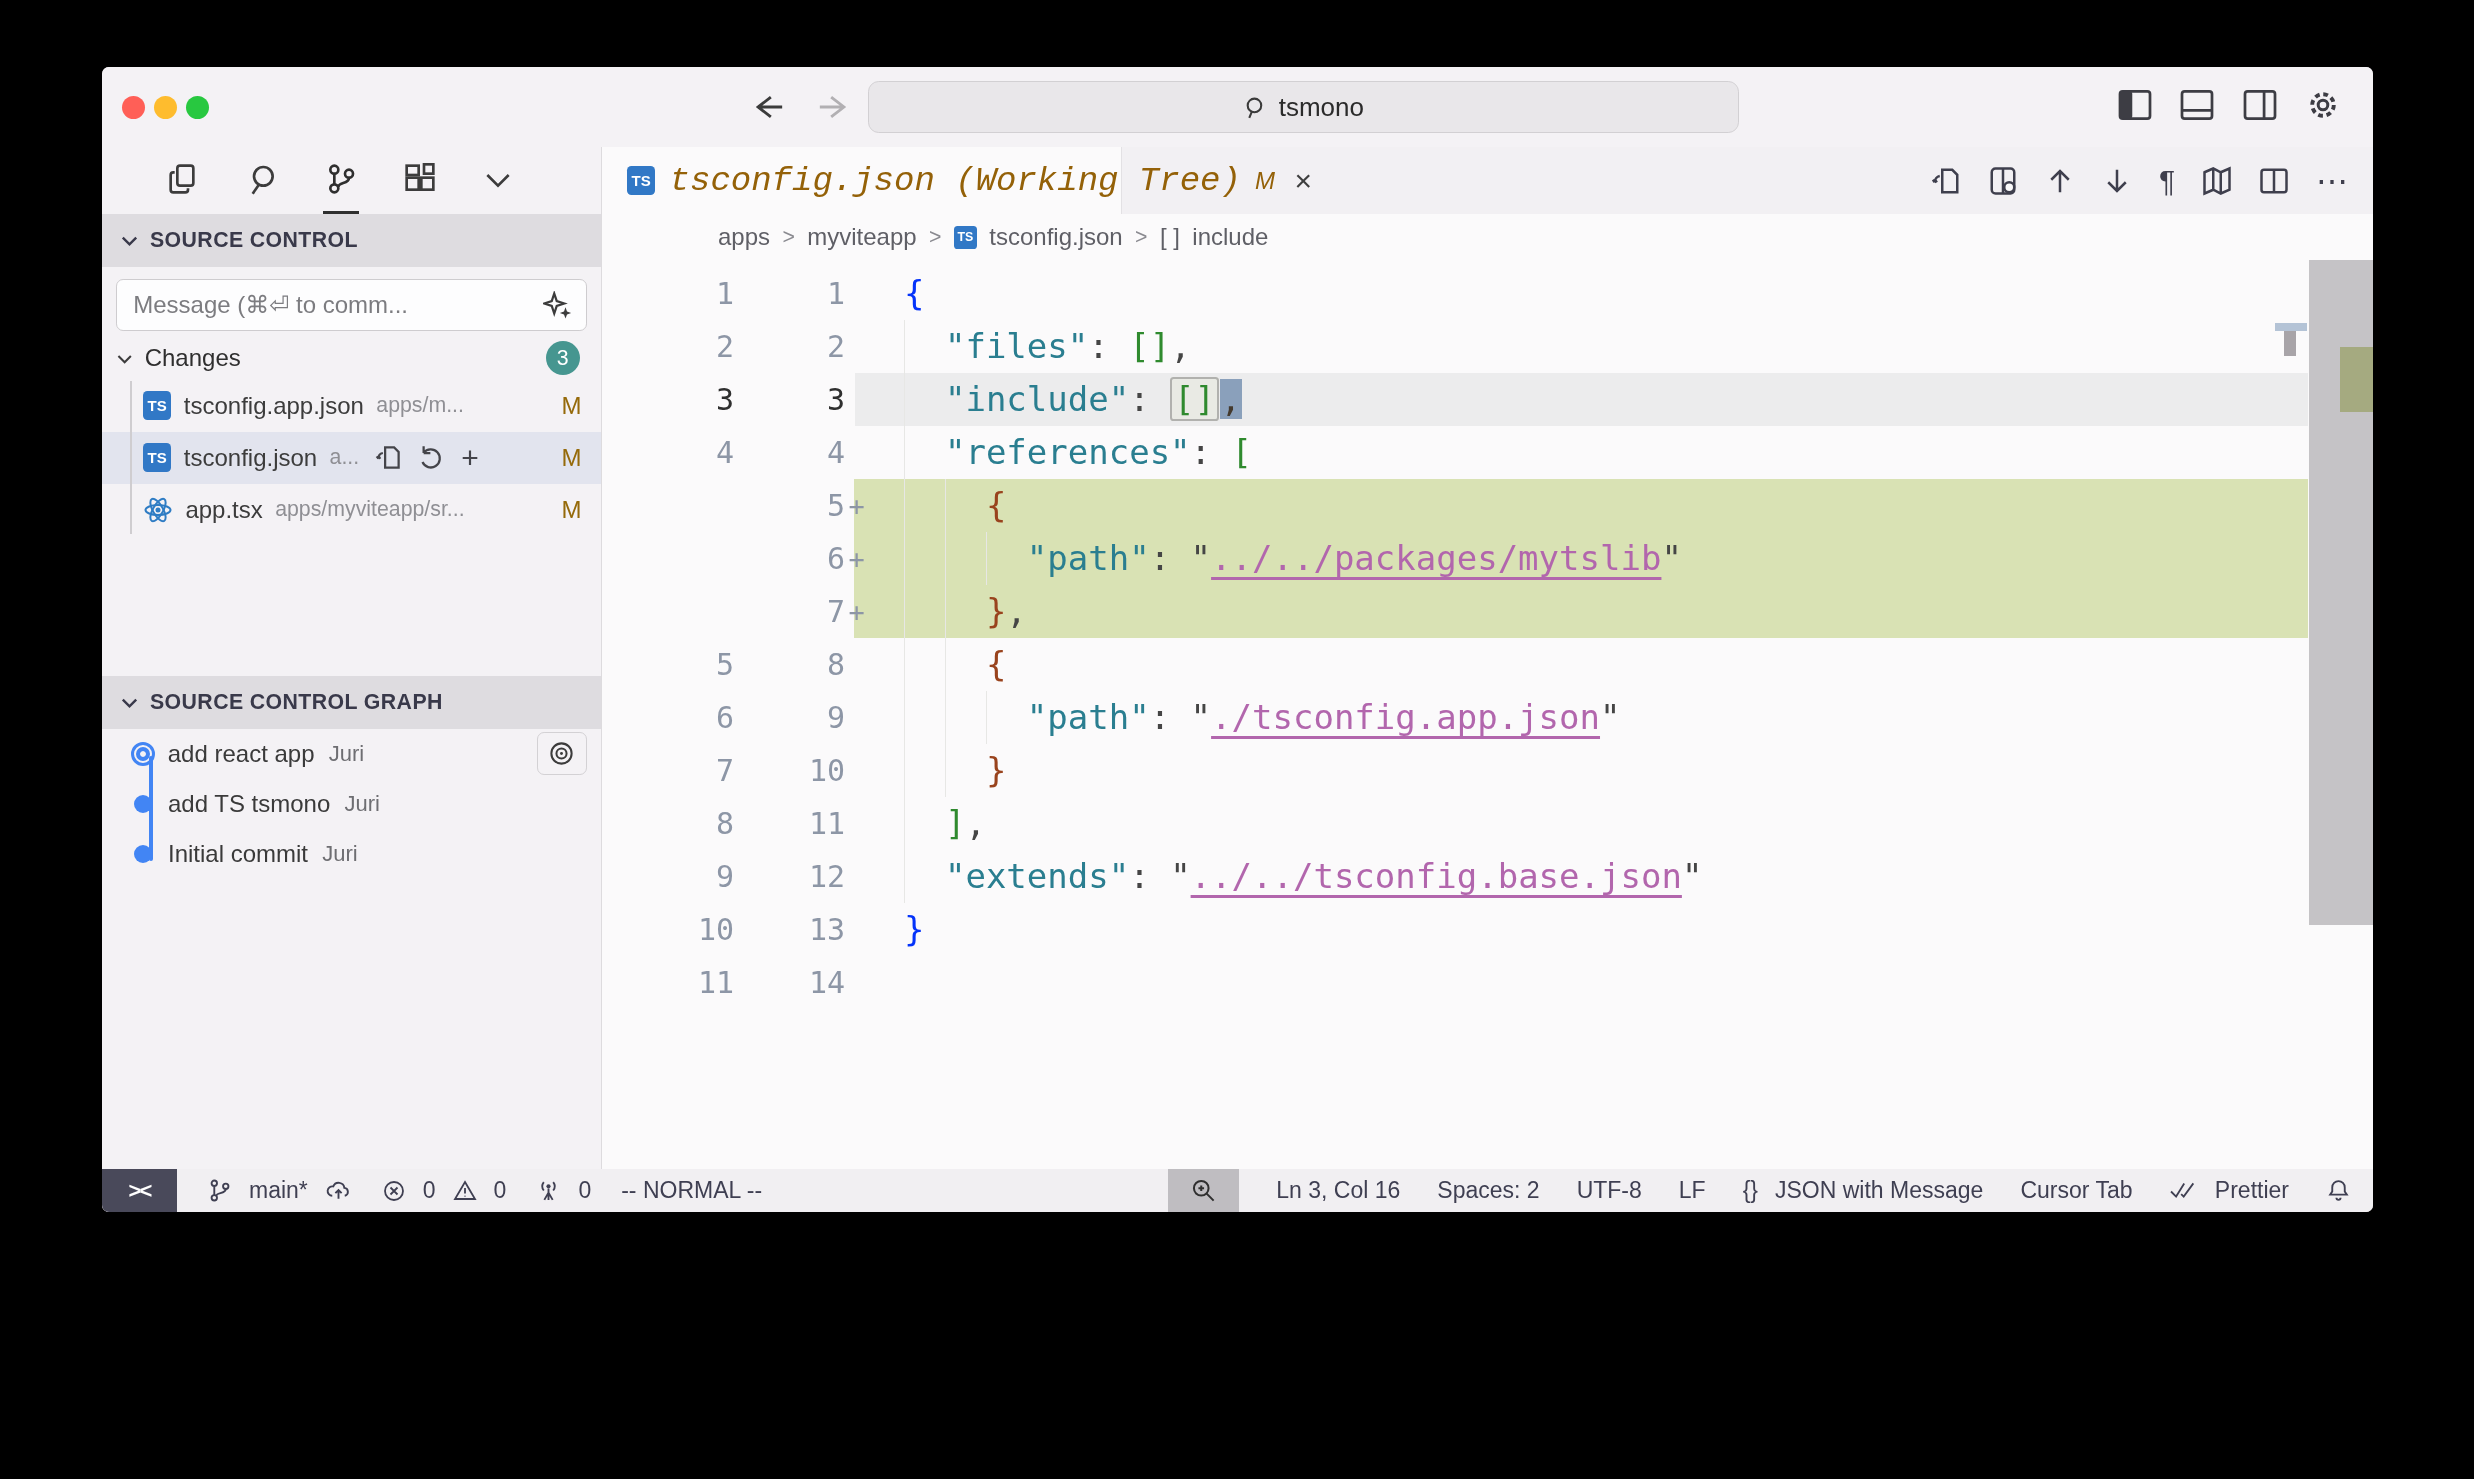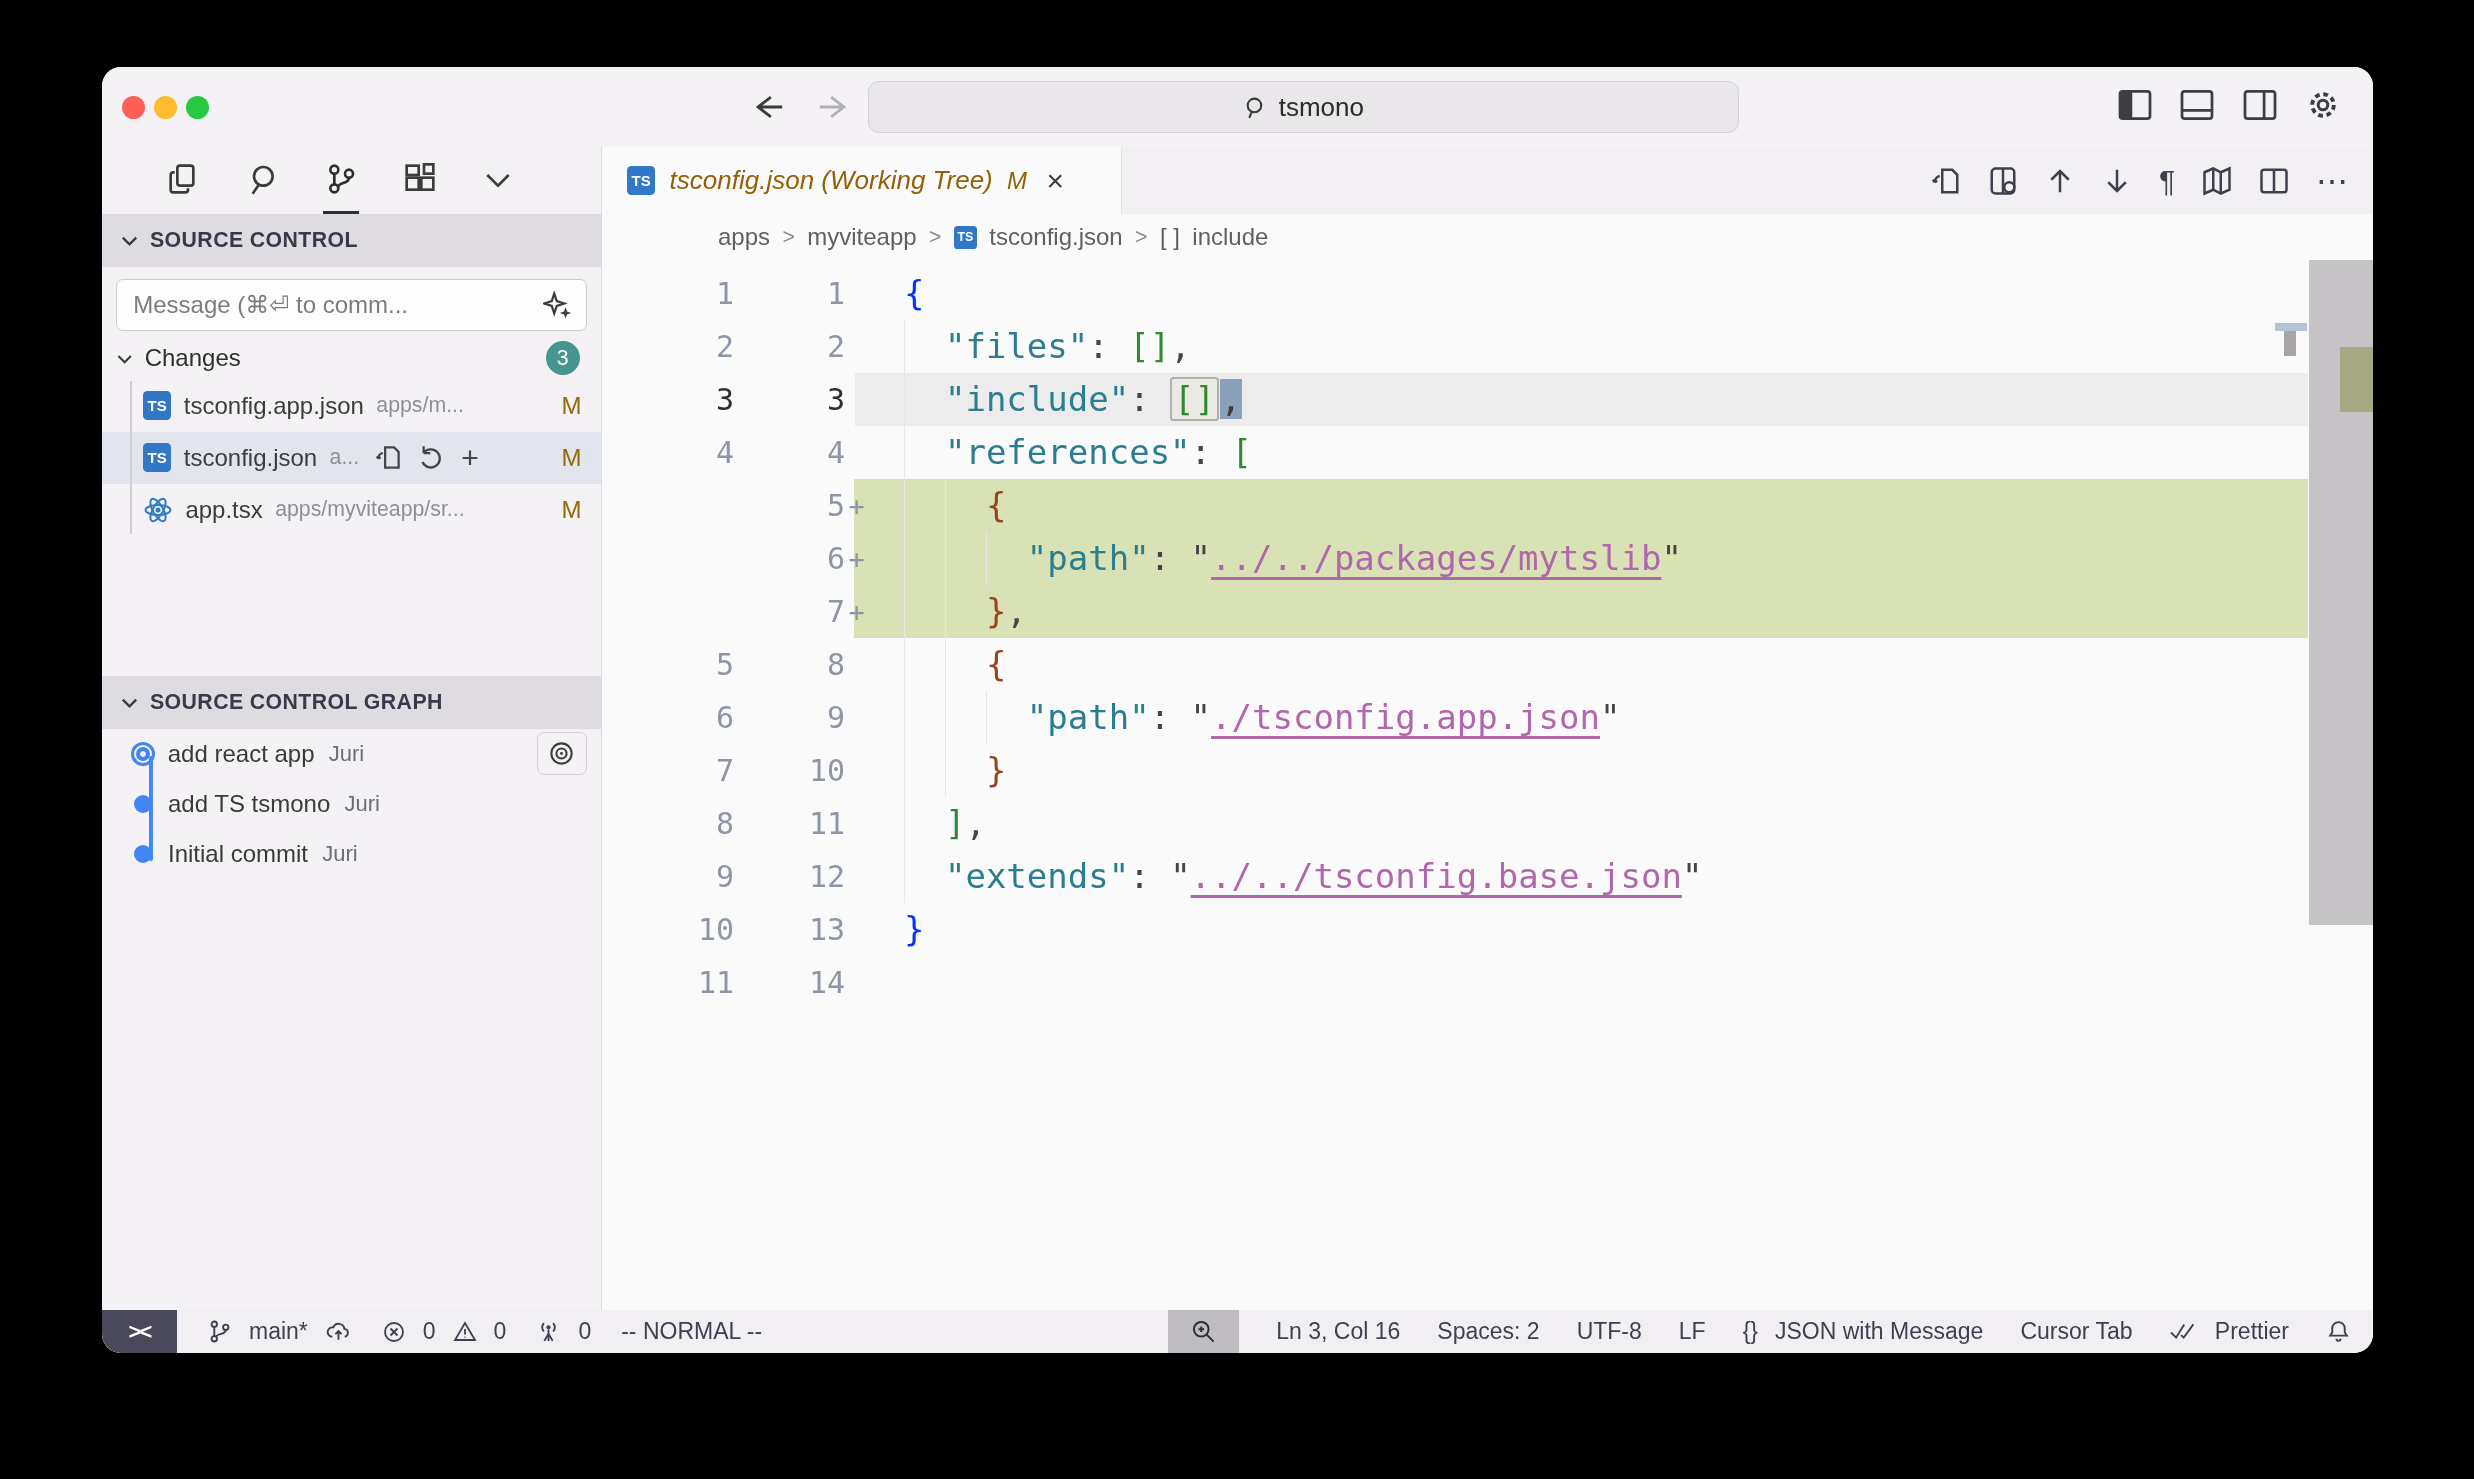--- a/index.html
+++ b/index.html
@@ -1,19 +1,19 @@
 <!DOCTYPE html>
 <html style="font-size:14.2px"><head>
 <meta charset="utf-8">
 <style>
   html,body{margin:0;padding:0;background:#000;width:2475px;height:1479px;overflow:hidden;
     font-family:"Liberation Sans",sans-serif;-webkit-font-smoothing:antialiased;}
   *{box-sizing:border-box;}
-  #window{position:absolute;left:102px;top:67px;width:2271px;height:1286px;background:#f4f2f5;
-    border-radius:19px;overflow:hidden;box-shadow:0 16px 53px rgba(0,0,0,.6);display:flex;flex-direction:column;}
+  #window{position:absolute;left:102px;top:67px;width:2271px;height:1145px;background:#f4f2f5;
+    border-radius:7px;overflow:hidden;box-shadow:0 16px 53px rgba(0,0,0,.6);display:flex;flex-direction:column;}
   
   #titlebar{height:80px;flex:0 0 80px;position:relative;background:#f4f2f5;}
   .traffic{position:absolute;top:29px;width:23px;height:23px;border-radius:50%;}
   #nav-arrows{position:absolute;left:649px;top:16px;display:flex;gap:32px;align-items:center;height:48px;}
   #searchbox{position:absolute;left:766px;top:14.2px;width:871px;height:52px;background:#e9e7ea;
     border:1.8px solid #d2d0d3;border-radius:10.7px;display:flex;align-items:center;justify-content:center;gap:10.7px;
     color:#2b2b2b;font-size:26px;}
   #title-actions{position:absolute;right:32px;top:19.6px;display:flex;gap:28.4px;align-items:center;color:#3d3d44;}
   
   #main{flex:1;display:flex;min-height:0;}
@@ -52,21 +52,21 @@
   .dot{width:18px;height:18px;border-radius:50%;background:#4285f4;flex:0 0 18px;margin-right:1.8px;}
   .dot.head{width:14.2px;height:14.2px;flex-basis:14.2px;border:4.4px solid #4285f4;background:#4285f4;
     box-shadow:0 0 0 3.6px #f4f2f5 inset;outline:3.6px solid #4285f4;outline-offset:2.7px;margin:0 3.6px 0 1.8px;}
   .commit-author{color:#6e6e72;font-size:22px;}
   .goto-btn{margin-left:auto;width:50px;height:43px;border:1.8px solid #d3d1d4;border-radius:7.1px;
     display:flex;align-items:center;justify-content:center;color:#3c3c3c;background:#f4f2f5;}
   
   #editor-col{flex:1;display:flex;flex-direction:column;min-width:0;background:#fbfafb;}
   #tabbar{height:67px;flex:0 0 67px;background:#f2f0f3;display:flex;align-items:stretch;}
   #tab{width:520px;background:#fbfafb;border-right:1.8px solid #e3e1e4;display:flex;align-items:center;gap:14.2px;padding:0 18px 0 25px;}
-  #tab-label{font-size:26px;font-style:italic;color:#946108;white-space:nowrap;}
+  #tab-label{font-size:34px;font-style:italic;color:#946108;white-space:nowrap;font-family:Liberation Mono, monospace;}
   #tab-badge{color:#946108;font-size:24px;font-style:italic;}
   #tab-close{color:#3f3f3f;font-size:30px;margin-left:5.3px;}
   #editor-actions{margin-left:auto;display:flex;align-items:center;gap:27px;padding-right:25px;color:#3f3f4d;}
   #breadcrumbs{height:46px;flex:0 0 46px;display:flex;align-items:center;gap:12.4px;padding-left:116px;
     font-size:24px;color:#5f5f66;background:#fbfafb;}
   .crumb-sep{color:#8a8a90;font-size:21.3px;}
   .ts-chip.small{width:23px;height:23px;font-size:12.4px;flex-basis:23px;border-radius:3.6px;}
   #code-area{flex:1;position:relative;overflow:hidden;background:#fbfafb;}
   #code-lines{padding-top:7.1px;font-family:"DejaVu Sans Mono",monospace;font-size:34px;}
   .line{height:53px;line-height:53px;display:flex;position:relative;white-space:pre;}

